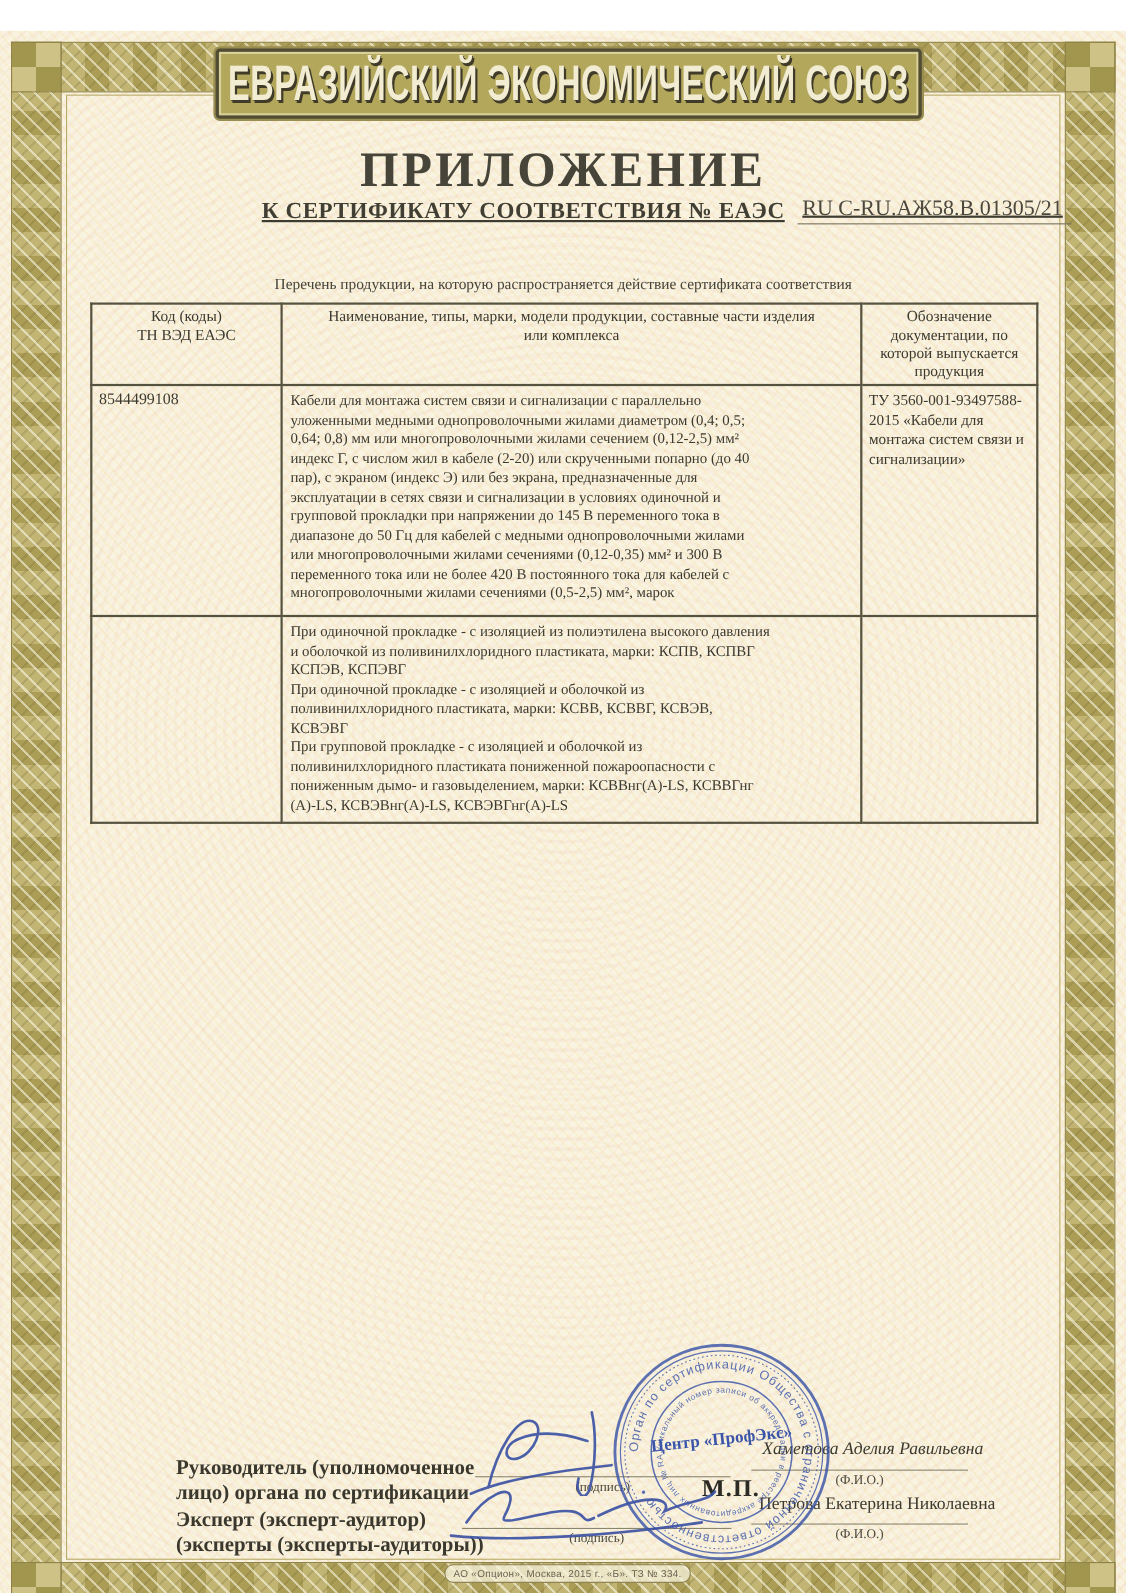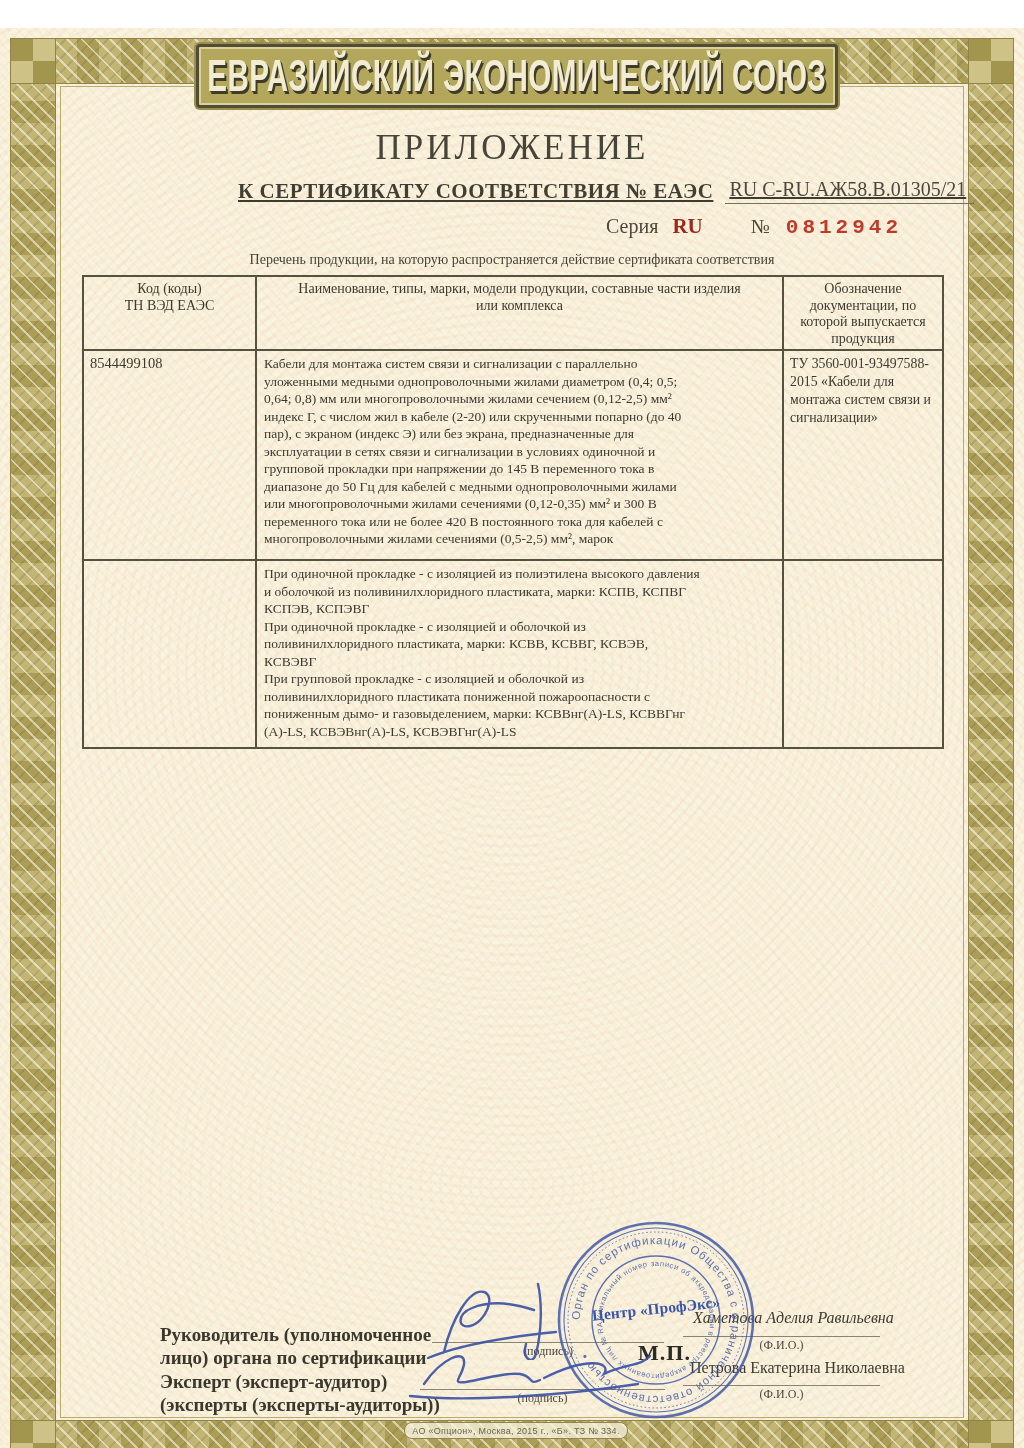--- a/index.html
+++ b/index.html
@@ -34,21 +34,21 @@
   .banner{position:absolute;left:196px;top:16px;width:636px;height:58px;
     background:#b3a75c;border:3px solid #514d35;border-radius:4px;
     box-shadow:inset 0 0 0 2px #d9d09b, 0 0 0 2px #9a8d50;
     display:flex;align-items:center;justify-content:center;}
   .banner-text{font-family:"Liberation Sans", sans-serif;font-weight:bold;font-size:37px;
     color:#f2ecd2;white-space:nowrap;letter-spacing:0.5px;
     transform:scale(0.80,1.22);transform-origin:center;
     text-shadow:2.5px 2.5px 0 #3f3b28, 1px 1px 0 #4a4630;}
   
   .doc-title{position:absolute;top:100px;left:0;width:100%;text-align:center;
-    font-size:35px;font-weight:normal;letter-spacing:3px;color:#474439;}
+    font-size:45px;font-weight:bold;letter-spacing:3px;color:#474439;}
   .cert-line{position:absolute;left:238px;top:150px;display:flex;align-items:flex-end;gap:12px;white-space:nowrap;text-decoration:underline;}
   .cert-label{font-weight:bold;font-size:21px;color:#413e33;letter-spacing:0.5px;}
   .cert-number{font-size:20px;color:#4c483d;border-bottom:1px solid #77715c;padding:0 8px 2px 4px;}
   .series-line{position:absolute;left:606px;top:186px;display:flex;align-items:baseline;white-space:nowrap;}
   .series-label{font-size:20px;color:#4c483d;}
   .series-value{font-size:21px;font-weight:bold;color:#99291f;margin-left:14px;}
   .num-sign{font-size:20px;color:#4c483d;margin-left:48px;}
   .form-number{font-family:"Liberation Mono", monospace;font-weight:bold;font-size:21px;
     color:#bf3a2b;letter-spacing:4px;margin-left:16px;}
   .intro-line{position:absolute;top:224px;left:0;width:100%;text-align:center;font-size:14px;color:#46433a;}
@@ -106,26 +106,20 @@
   <div class="innerline"></div>
 
   <div class="banner">
     <div class="banner-text">ЕВРАЗИЙСКИЙ ЭКОНОМИЧЕСКИЙ СОЮЗ</div>
   </div>
 
   <div class="doc-title">ПРИЛОЖЕНИЕ</div>
   <div class="cert-line">
     <span class="cert-label">К СЕРТИФИКАТУ СООТВЕТСТВИЯ № ЕАЭС</span>
     <span class="cert-number">RU C-RU.АЖ58.В.01305/21</span>
-  </div>
-  <div class="series-line">
-    <span class="series-label">Серия</span>
-    <span class="series-value">RU</span>
-    <span class="num-sign">№</span>
-    <span class="form-number">0812942</span>
   </div>
   <div class="intro-line">Перечень продукции, на которую распространяется действие сертификата соответствия</div>
 
   <table class="products">
     <colgroup>
         <col style="width:173px">
         <col style="width:527px">
         <col style="width:160px">
       </colgroup>
     <tbody>

